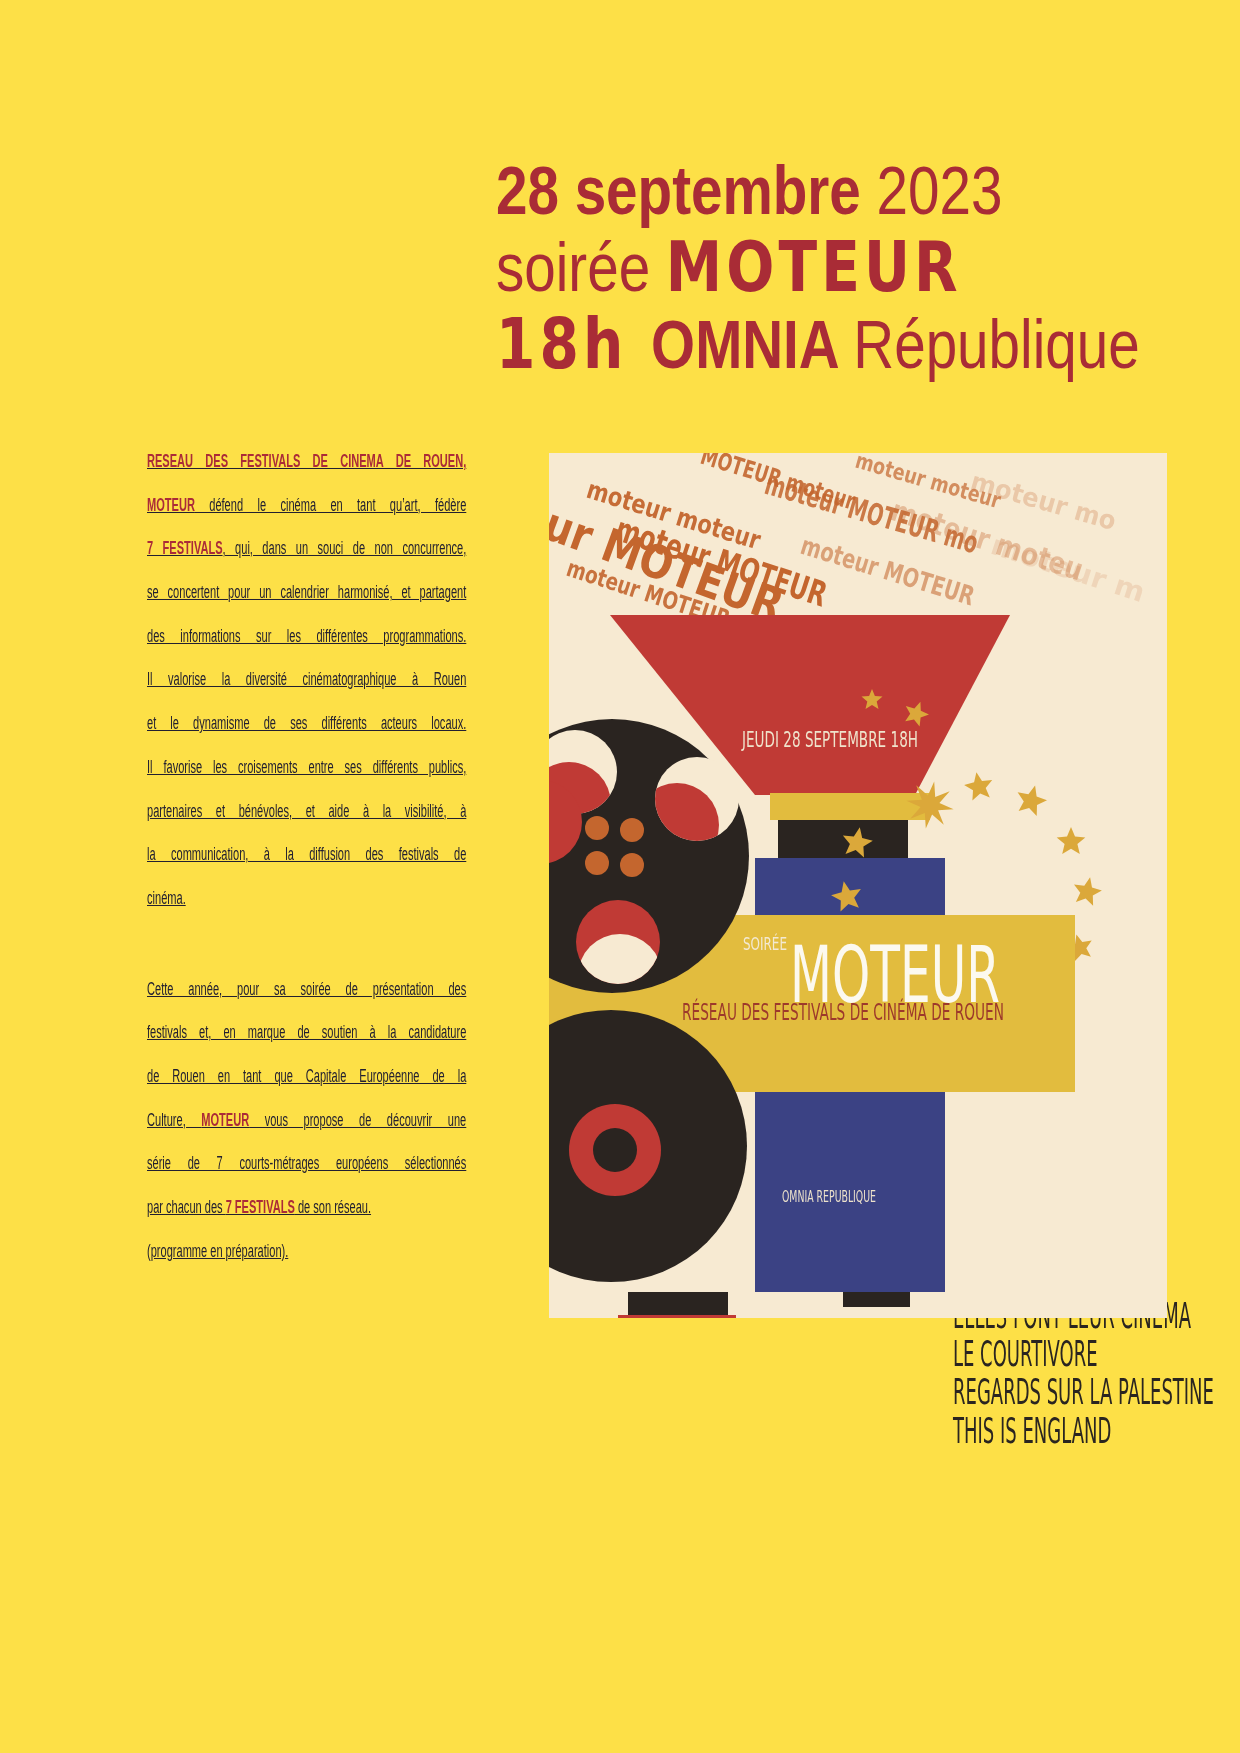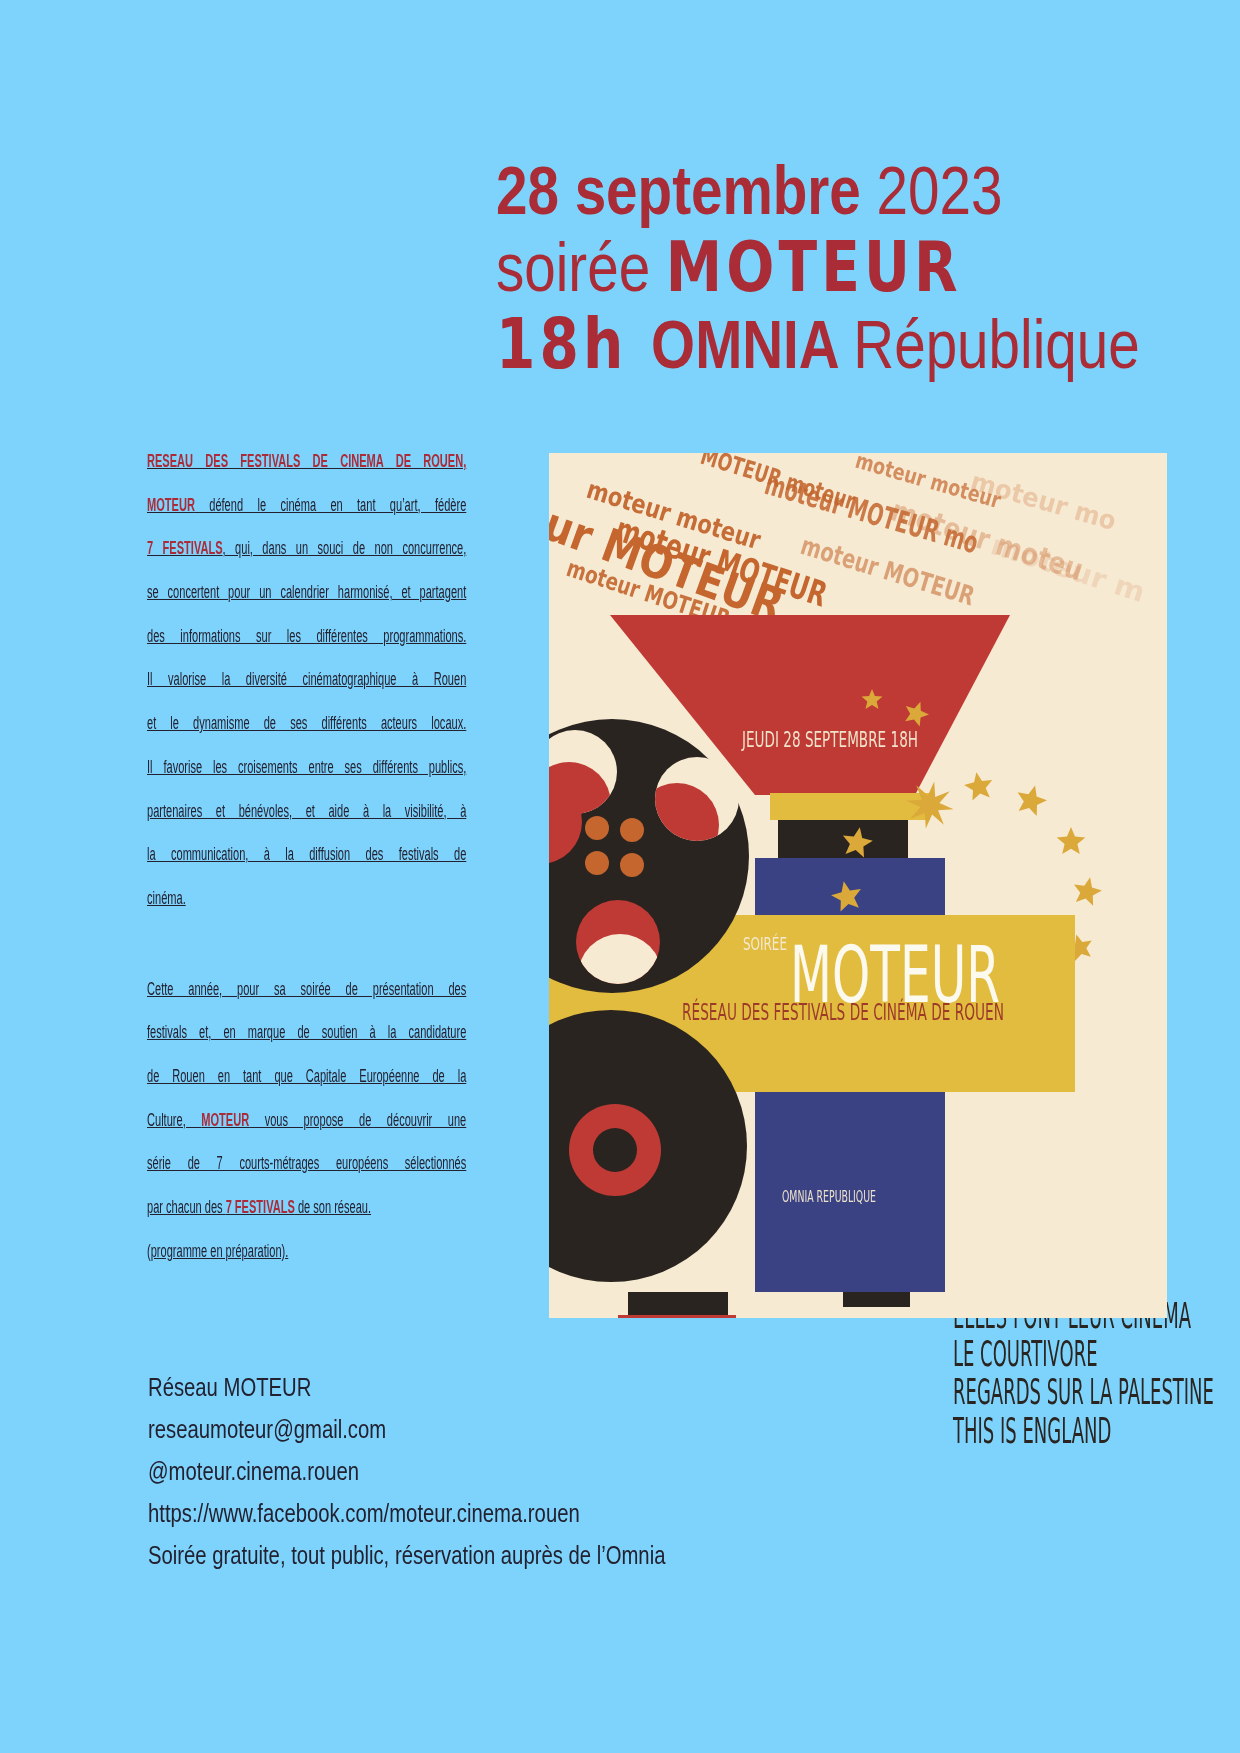--- a/index.html
+++ b/index.html
@@ -1,16 +1,16 @@
 <!DOCTYPE html>
 <html><head>
 <meta charset="utf-8">
 <style>
   html,body{margin:0;padding:0;background:#ffffff;}
-  .page{position:relative;width:1240px;height:1753px;background:#7dd3fc;overflow:hidden;
+  .page{position:relative;width:1240px;height:1753px;background:#fde047;overflow:hidden;
         font-family:"Liberation Sans",sans-serif;}
 
   
   .heading{position:absolute;left:496px;top:152px;color:#a92c36;}
   .h-line{white-space:nowrap;transform:scaleX(0.82);transform-origin:0 0;
           font-size:69px;line-height:77px;height:77px;font-weight:700;}
   .w-regular{font-weight:400;}
   .w-bold{font-weight:700;}
   .w-heavy{font-family:"DejaVu Sans",sans-serif;font-weight:700;letter-spacing:5px;}
 
@@ -67,27 +67,20 @@
         <div class="line j"><span>Cette année, pour sa soirée de présentation des</span></div>
         <div class="line j"><span>festivals et, en marque de soutien à la candidature</span></div>
         <div class="line j"><span>de Rouen en tant que Capitale Européenne de la</span></div>
         <div class="line j"><span>Culture, </span><span class="em">MOTEUR</span><span> vous propose de découvrir une</span></div>
         <div class="line j"><span>série de 7 courts-métrages européens sélectionnés</span></div>
         <div class="line"><span>par chacun des </span><span class="em">7 FESTIVALS</span><span> de son réseau.</span></div>
         <div class="line"><span>(programme en préparation).</span></div>
       </div>
     </div>
 
-  <div class="contact" id="contact">
-      <div class="cline">Réseau MOTEUR</div>
-      <div class="cline">reseaumoteur@gmail.com</div>
-      <div class="cline">@moteur.cinema.rouen</div>
-      <div class="cline">https://www.facebook.com/moteur.cinema.rouen</div>
-      <div class="cline">Soirée gratuite, tout public, réservation auprès de l’Omnia</div>
-    </div>
 
   <div class="festivals" id="festivals">
       <div class="fline">A L'EST</div>
       <div class="fline">CINEMA FANTASTIQUE</div>
       <div class="fline">CINE FRIENDLY</div>
       <div class="fline">ELLES FONT LEUR CINÉMA</div>
       <div class="fline">LE COURTIVORE</div>
       <div class="fline">REGARDS SUR LA PALESTINE</div>
       <div class="fline">THIS IS ENGLAND</div>
     </div>

